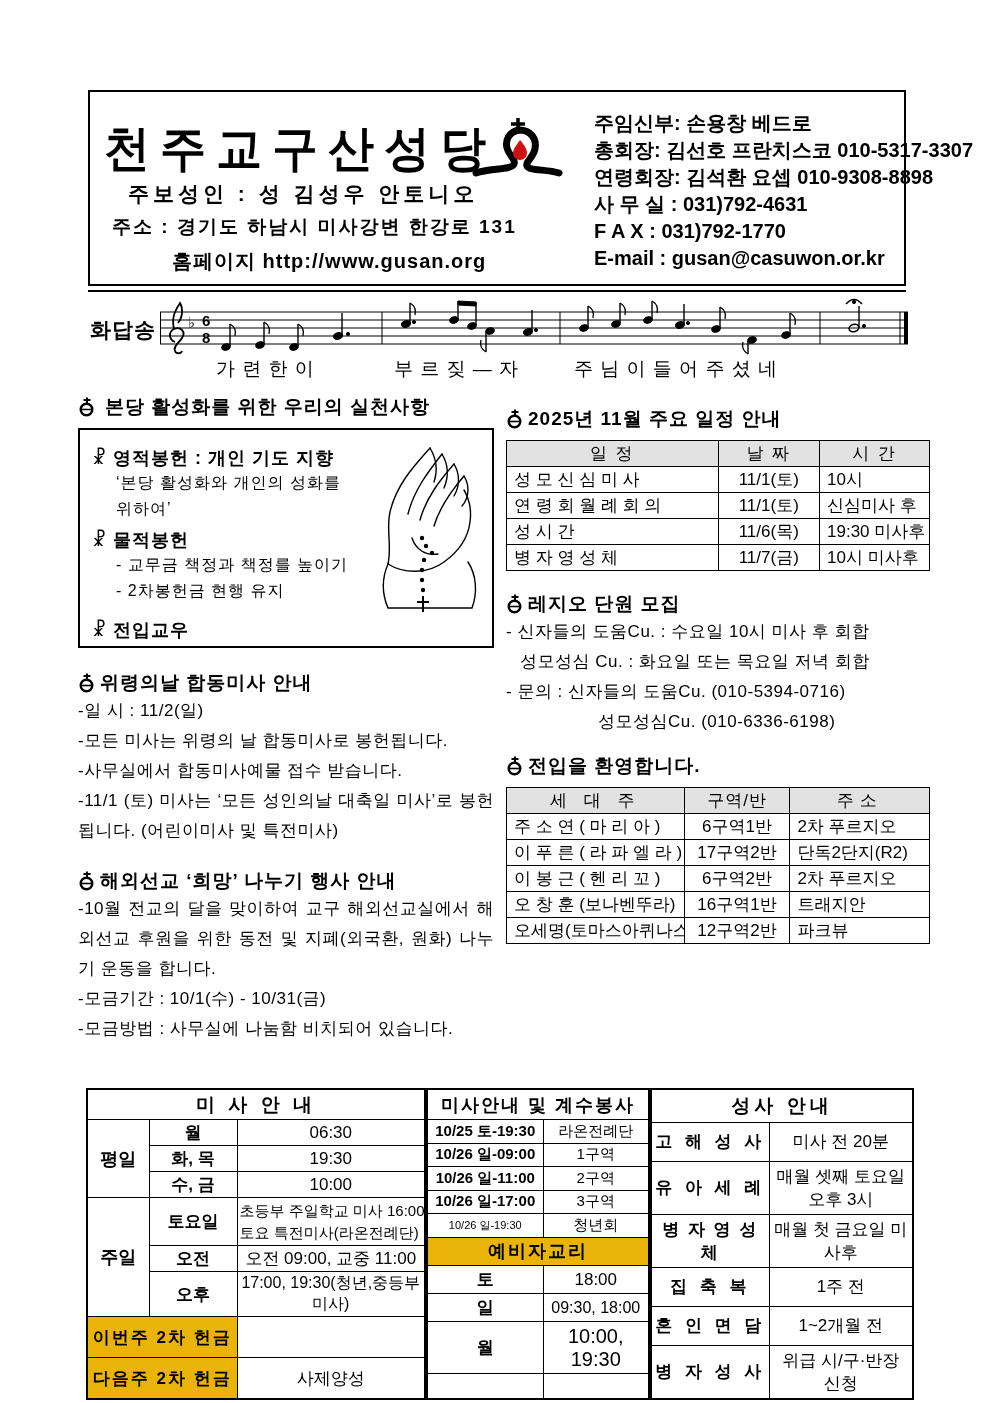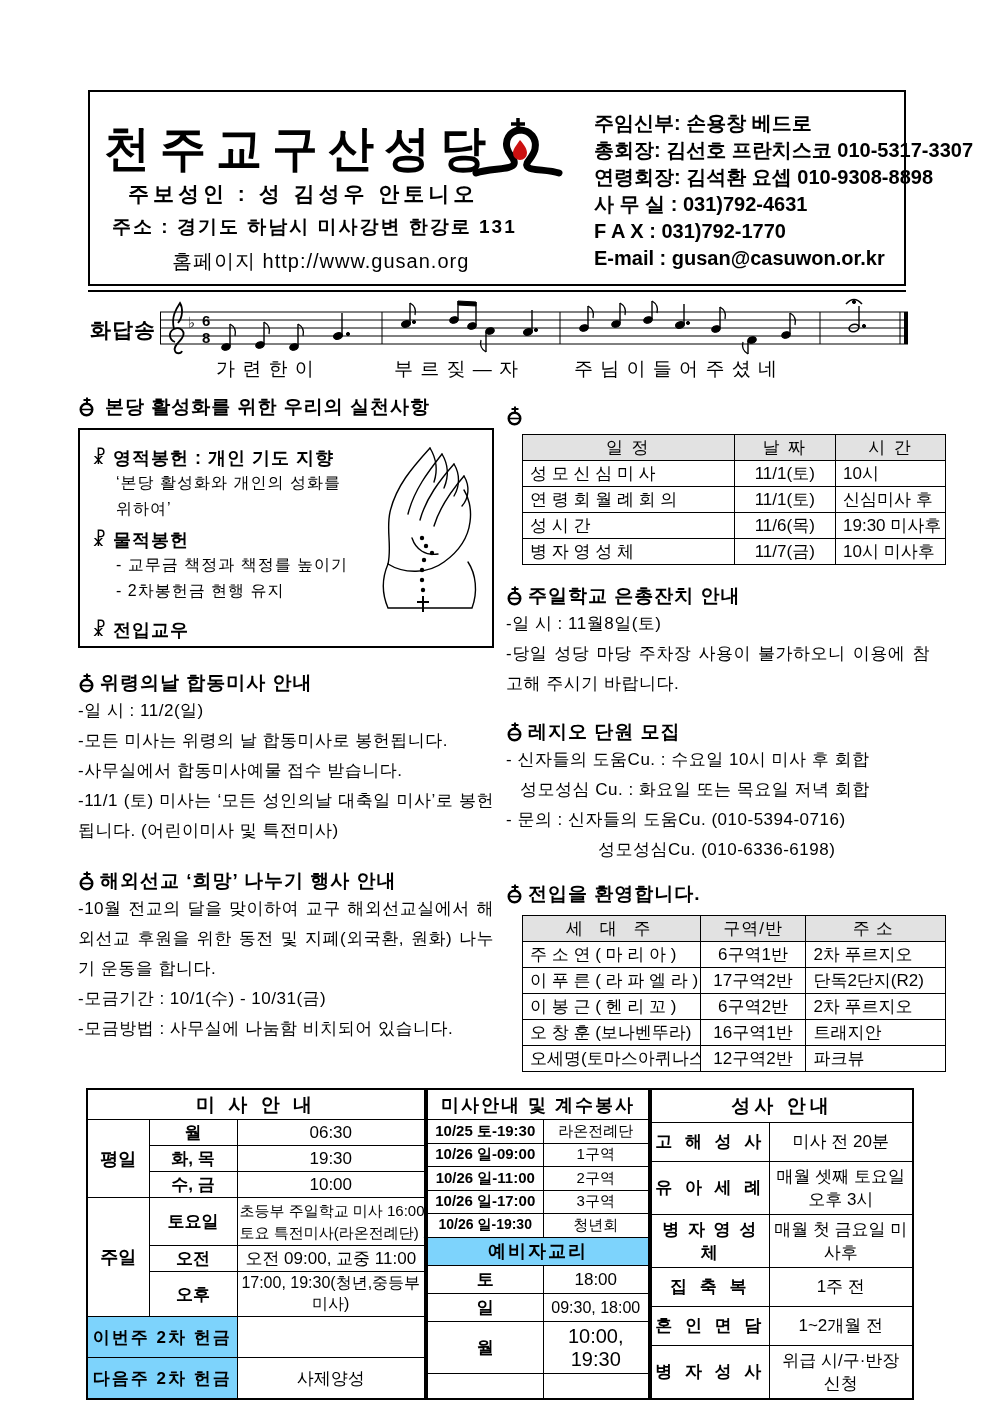--- a/index.html
+++ b/index.html
@@ -7,21 +7,21 @@
         font-family:"Liberation Sans","DejaVu Sans",sans-serif;overflow:hidden;}
 
   
   .hdr-box{position:absolute;left:88px;top:90px;width:814px;height:192px;border:2px solid #000;}
   .church-name{position:absolute;left:14px;top:26px;font-size:46px;font-weight:900;
                letter-spacing:10px;font-family:"DejaVu Serif","Liberation Serif",serif;
                transform:scaleY(1.05);white-space:nowrap;}
   .logo{position:absolute;left:382px;top:14px;}
   .patron{position:absolute;left:38px;top:88px;font-size:21px;font-weight:800;letter-spacing:4px;white-space:nowrap;}
   .addr{position:absolute;left:22px;top:122px;font-size:19px;font-weight:700;letter-spacing:2px;white-space:nowrap;}
-  .home{position:absolute;left:82px;top:156px;font-size:20px;font-weight:400;letter-spacing:1px;white-space:nowrap;}
+  .home{position:absolute;left:82px;top:156px;font-size:20px;font-weight:700;letter-spacing:1px;white-space:nowrap;}
   .contacts{position:absolute;left:504px;top:18px;width:300px;}
   .contact-line{font-size:20px;font-weight:700;line-height:27px;white-space:nowrap;}
 
   .divider{position:absolute;left:88px;top:290px;width:818px;height:2px;background:#000;}
 
   
   .resp{position:absolute;left:88px;top:298px;width:830px;height:86px;}
   .resp-label{position:absolute;left:2px;top:18px;font-size:21px;font-weight:800;letter-spacing:1px;}
   .staff{position:absolute;left:72px;top:0px;}
   .lyric{position:absolute;top:58px;font-size:19px;letter-spacing:1px;white-space:nowrap;}
@@ -42,38 +42,38 @@
   .p-sub{font-size:16px;letter-spacing:1px;line-height:26px;margin-left:24px;white-space:nowrap;}
   .hands{position:absolute;right:2px;top:12px;}
 
   .body-sec{margin-top:22px;}
   .body-line{font-size:17px;line-height:30px;letter-spacing:0.5px;}
   .just{text-align:justify;}
   .indent1{padding-left:14px;}
   .indent2{padding-left:92px;}
 
   
-  table.grid{border-collapse:collapse;width:100%;margin-top:8px;table-layout:fixed;margin-left:16px;}
+  table.grid{border-collapse:collapse;width:100%;margin-top:8px;table-layout:fixed;}
   table.grid th,table.grid td{border:1.6px solid #000;font-size:17px;padding:1px 4px;
        height:23px;text-align:center;white-space:nowrap;overflow:hidden;}
   table.grid th{background:#e2e2e2;font-weight:400;letter-spacing:6px;}
   table.grid td.l{text-align:left;padding-left:7px;}
 
   
   .bottom{position:absolute;left:86px;top:1088px;width:828px;display:flex;align-items:stretch;}
   .bottom table{border-collapse:collapse;table-layout:fixed;}
   .bottom td{border:1.5px solid #000;text-align:center;vertical-align:middle;
              font-size:17px;padding:1px 2px;overflow:hidden;}
   .bottom .tt{font-size:19px;font-weight:800;letter-spacing:4px;height:27px;}
   .t-mass{width:340px;}
   .t-count{width:224px;border-left:3px double #000;}
   .t-sacr{width:264px;border-left:3px double #000;}
   .t-mass{border:2px solid #000;} .t-count{border:2px solid #000;} .t-sacr{border:2px solid #000;}
   .b{font-weight:800;}
-  .gray{background:#7dd3fc;}
+  .gray{background:#eab308;}
   .small{font-size:15px;letter-spacing:0;}
   .mass-sat{font-size:15px;line-height:22px;white-space:nowrap;}
   .offer{height:38px;font-size:18px;letter-spacing:2px;}
   .sacr-name{letter-spacing:4px;font-weight:800;}
 </style>
 </head>
 <body>
 
 <div class="page">
 
@@ -307,20 +307,21 @@
 
   <div class="col-right">
 
     <div class="sec-title">
       <svg class="marker" width="17" height="20" viewBox="0 0 17 20">
         <line x1="9" y1="0.5" x2="9" y2="7" stroke="#000" stroke-width="2"></line>
           <line x1="5.5" y1="3" x2="12.5" y2="3" stroke="#000" stroke-width="2"></line>
         <circle cx="8.5" cy="12.5" r="5.8" fill="none" stroke="#000" stroke-width="2.4"></circle>
           <line x1="2" y1="12.5" x2="15" y2="12.5" stroke="#000" stroke-width="1.6"></line>
       </svg>
+      <span>2025년 11월 주요 일정 안내</span>
     </div>
     <table class="grid">
       <colgroup>
           <col style="width:50%">
           <col style="width:24%">
           <col style="width:26%">
         </colgroup>
       <tbody>
           <tr>
         <th style="letter-spacing:2px">일          정</th>
@@ -343,33 +344,20 @@
             <td class="l">19:30 미사후</td>
           </tr>
       <tr>
             <td class="l">병 자 영 성 체</td>
             <td>11/7(금)</td>
             <td class="l">10시 미사후</td>
           </tr>
     </tbody>
       </table>
 
-    <div class="body-sec" style="margin-top:18px">
-      <div class="sec-title">
-        <svg class="marker" width="17" height="20" viewBox="0 0 17 20">
-          <line x1="9" y1="0.5" x2="9" y2="7" stroke="#000" stroke-width="2"></line>
-            <line x1="5.5" y1="3" x2="12.5" y2="3" stroke="#000" stroke-width="2"></line>
-          <circle cx="8.5" cy="12.5" r="5.8" fill="none" stroke="#000" stroke-width="2.4"></circle>
-            <line x1="2" y1="12.5" x2="15" y2="12.5" stroke="#000" stroke-width="1.6"></line>
-        </svg>
-        <span>주일학교 은총잔치 안내</span>
-      </div>
-      <div class="body-line">-일 시 : 11월8일(토)</div>
-      <div class="body-line just">-당일 성당 마당 주차장 사용이 불가하오니 이용에 참고해 주시기 바랍니다.</div>
-    </div>
 
     <div class="body-sec" style="margin-top:20px">
       <div class="sec-title">
         <svg class="marker" width="17" height="20" viewBox="0 0 17 20">
           <line x1="9" y1="0.5" x2="9" y2="7" stroke="#000" stroke-width="2"></line>
             <line x1="5.5" y1="3" x2="12.5" y2="3" stroke="#000" stroke-width="2"></line>
           <circle cx="8.5" cy="12.5" r="5.8" fill="none" stroke="#000" stroke-width="2.4"></circle>
             <line x1="2" y1="12.5" x2="15" y2="12.5" stroke="#000" stroke-width="1.6"></line>
         </svg>
         <span>레지오 단원 모집</span>
@@ -503,21 +491,21 @@
           </tr>
       <tr>
             <td class="b small" style="font-size:15px;font-weight:800">10/26 일-11:00</td>
             <td class="small" style="font-size:15px">2구역</td>
           </tr>
       <tr>
             <td class="b small" style="font-size:15px;font-weight:800">10/26 일-17:00</td>
             <td class="small" style="font-size:15px">3구역</td>
           </tr>
       <tr>
-            <td class="b small" style="font-size:14px;font-weight:700">10/26 일-19:30</td>
+            <td class="b small" style="font-size:11px;font-weight:400">10/26 일-19:30</td>
             <td class="small" style="font-size:15px">청년회</td>
           </tr>
       <tr>
             <td class="gray b" colspan="2" style="font-size:18px;letter-spacing:2px">예비자교리</td>
           </tr>
       <tr>
             <td class="b">토</td>
             <td>18:00</td>
           </tr>
       <tr>

